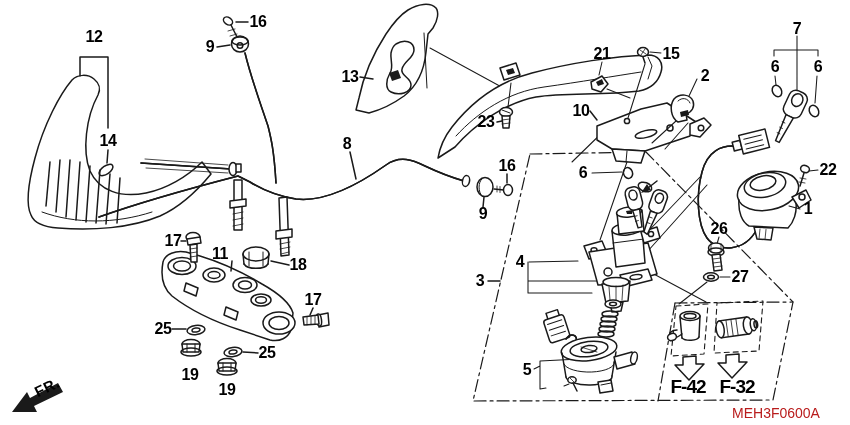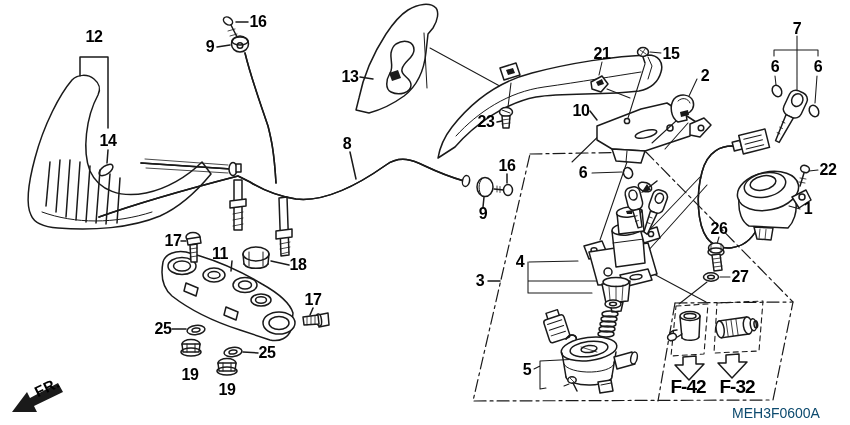--- a/index.html
+++ b/index.html
@@ -11,21 +11,21 @@
   svg .w { fill:#ffffff; }
   svg .k { fill:#1a1a1a; stroke:none; }
   svg .ld { stroke-width:1.05; }
   svg .dd { stroke-width:1.2; stroke-dasharray:12 4 3 4; }
   svg .ds { stroke-width:1.1; stroke-dasharray:5 4; }
   svg .t1 { stroke-width:1; } svg .t8 { stroke-width:0.8; }
   .callout { position:absolute; transform:translate(-50%,-50%); font-size:16px; font-weight:700;
              color:#000; white-space:nowrap; letter-spacing:-0.5px; }
   .ref-label { position:absolute; transform:translate(-50%,-50%); font-size:19px; font-weight:800;
                color:#000; letter-spacing:-1px; }
-  .code-label { position:absolute; transform:translate(-50%,-50%); font-size:14px; color:#0c4a6e; }
+  .code-label { position:absolute; transform:translate(-50%,-50%); font-size:14px; color:#b91c1c; }
   .fr-label { position:absolute; transform:translate(-50%,-50%) rotate(-26deg); font-size:15px;
               font-weight:800; color:#000; letter-spacing:0.5px; }
 </style>
 </head>
 <body>
 
 <div class="stage">
 <svg width="850" height="425" viewBox="0 0 850 425">
 
   <g>

